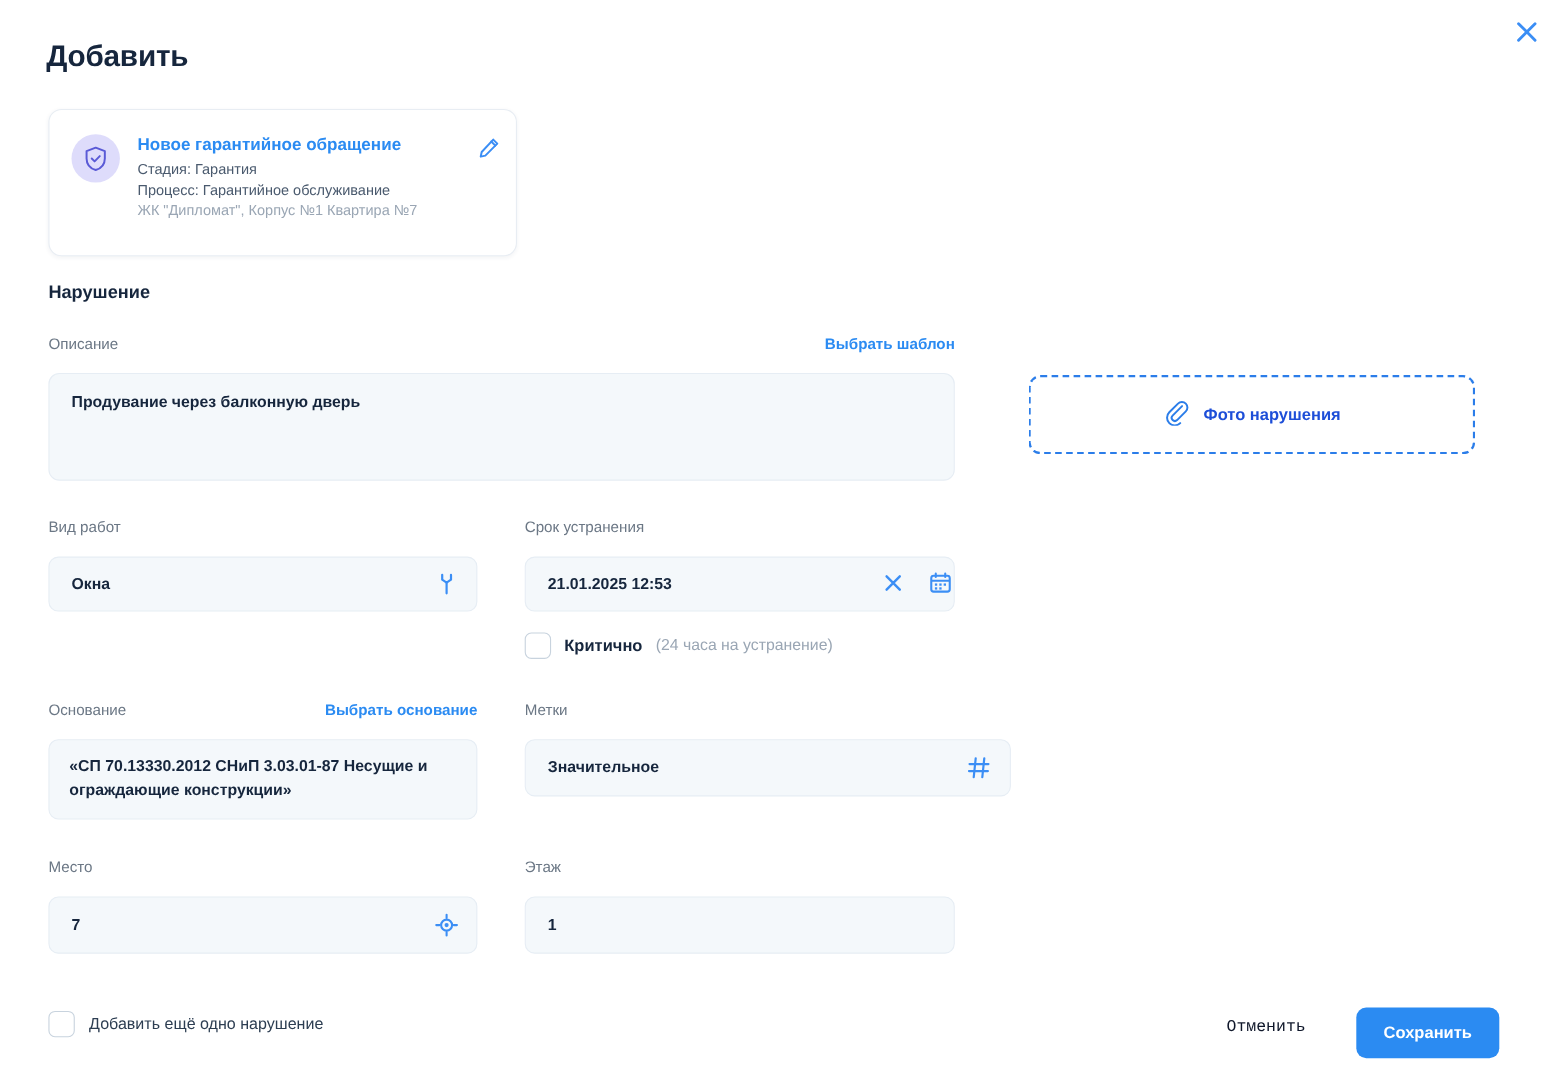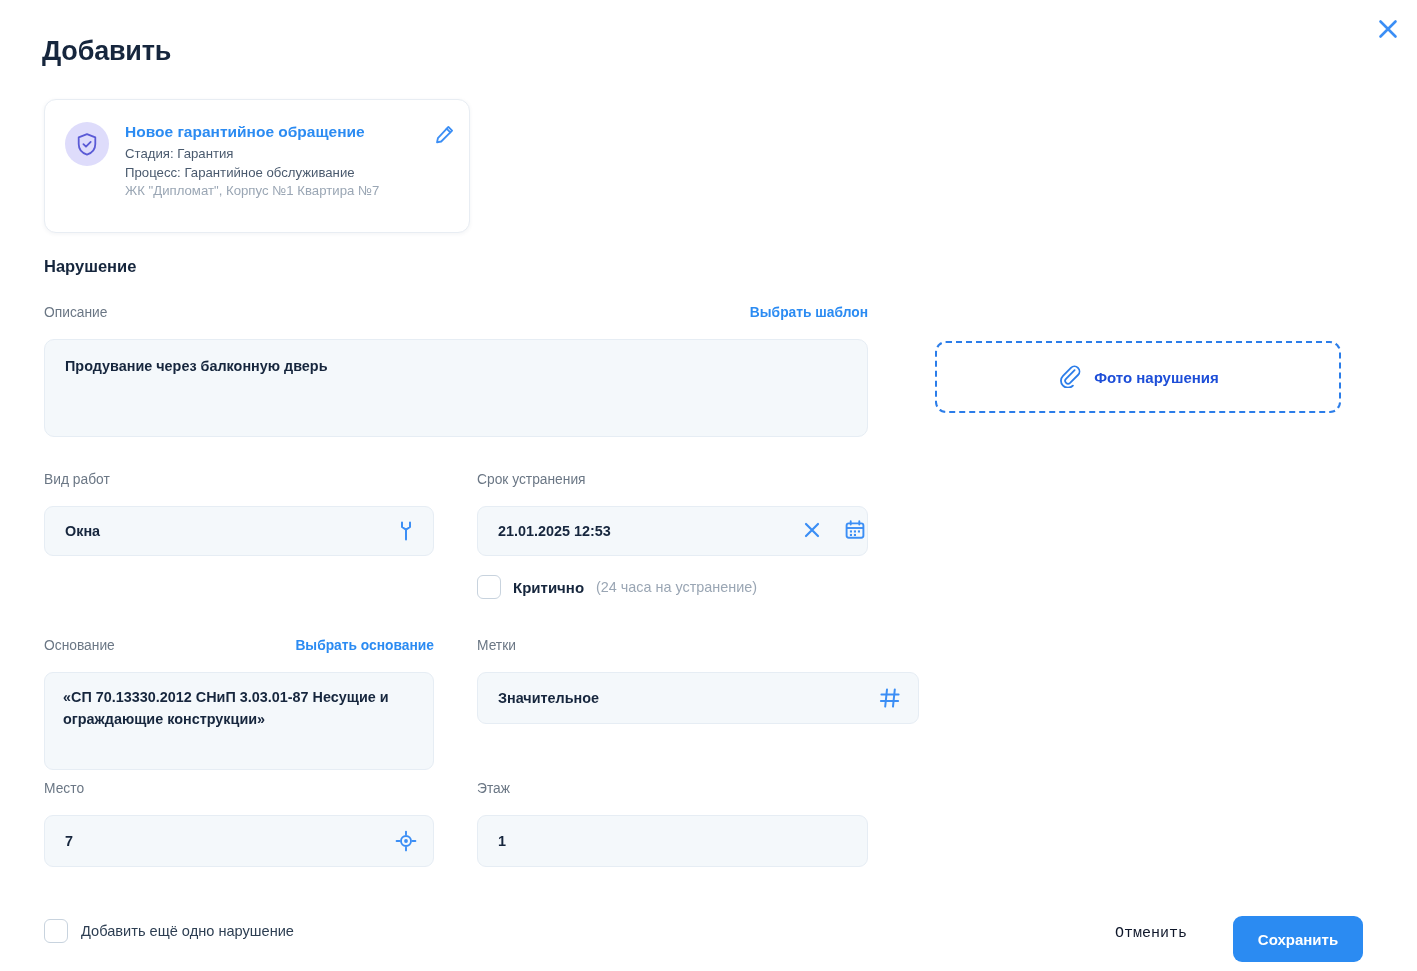--- a/index.html
+++ b/index.html
@@ -240,21 +240,21 @@
   .crit-hint  { font-size: 14.4px; color: #9aa6b4; }
 
   
   .osn-head {
     position: absolute; left: 44px; top: 637px;
     width: 390px;
     display: flex; align-items: baseline; justify-content: space-between;
   }
   .box-osn {
     position: absolute; left: 44px; top: 672px;
-    width: 390px; height: 98px;
+    width: 390px; height: 73px;
     background: #f4f8fb;
     border: 1px solid #e6edf4;
     border-radius: 9px;
     padding: 13px 18px;
     font-size: 14.4px;
     font-weight: bold;
     color: #16263d;
     line-height: 22px;
     cursor: text;
     overflow: hidden;

